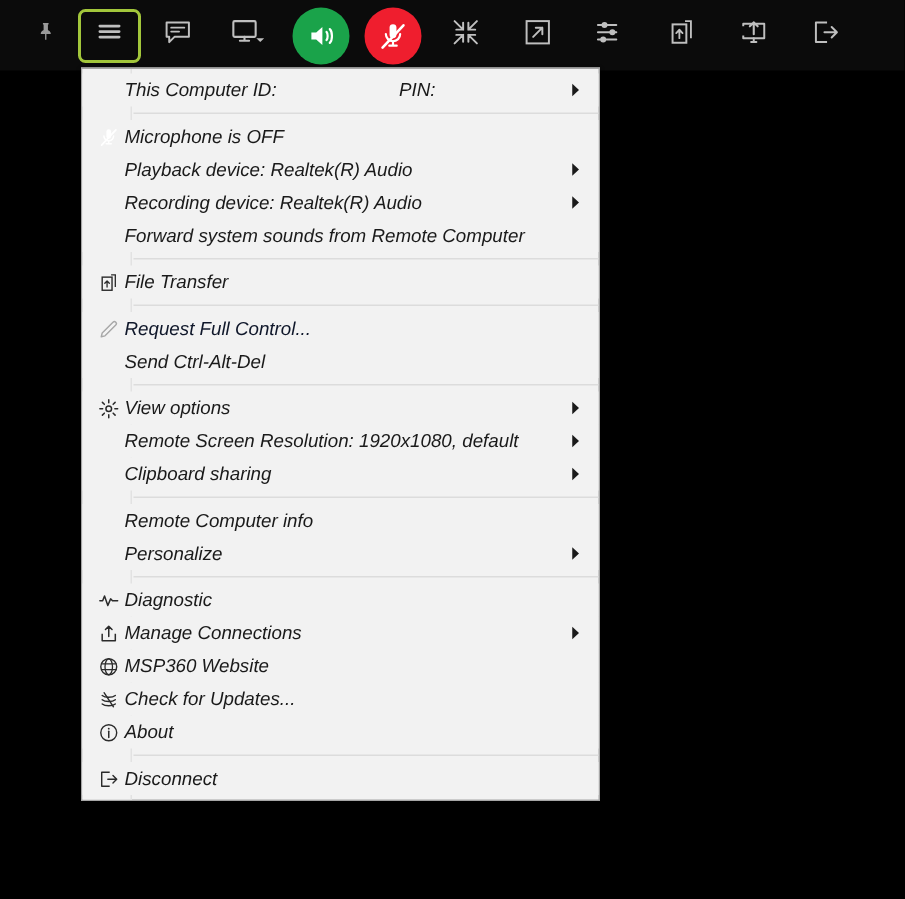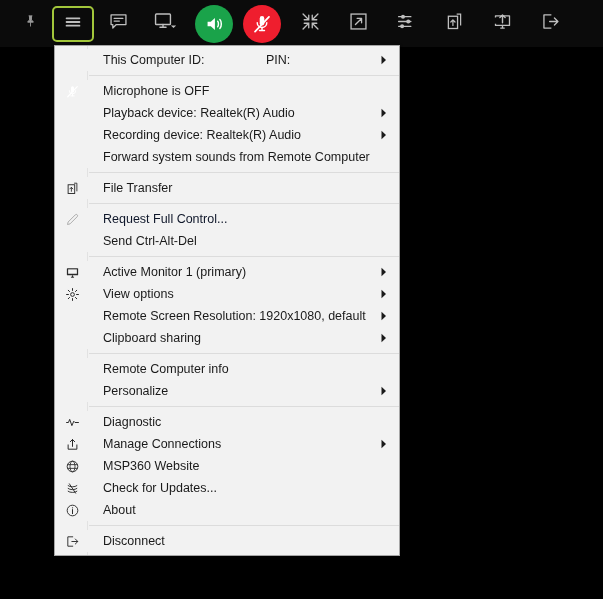--- a/index.html
+++ b/index.html
@@ -50,22 +50,23 @@
   #menu-gutter{
     position:absolute;left:0;top:0;bottom:0;width:32px;
     background:#f2f2f2;
     border-right:1px solid #e2e2e2;
   }
   .mi{
     position:relative;
     height:22px;
     display:flex;align-items:flex-start;
     box-sizing:border-box;
-    padding-left:48px;
+    padding-left:28px;
     background:#f2f2f2;
+    font-style:italic;
   }
   .mi-label{
     font-size:12.5px;
     color:#1a1a1a;
     line-height:22px;
     white-space:nowrap;
   }
   .mi.disabled .mi-label{color:#0f172a;}
   .mi-pin{
     position:absolute;left:211px;top:0;height:22px;
@@ -250,35 +251,20 @@
         </div>
         <div class="mi">
           <span class="mi-label">Send Ctrl-Alt-Del</span>
         </div>
       </div>
       <div class="sep"></div>
       <div class="grp">
         <div class="mi">
           <span class="mi-icon">
             <svg width="15" height="15" viewBox="0 0 24 24" fill="none">
-              <rect x="3" y="5" width="18" height="11.5" rx="1" fill="#2b2b2b"></rect>
-              <rect x="5" y="7" width="14" height="7" fill="#f2f2f2"></rect>
-              <path d="M9.5 19.5h5M12 16.5v3" stroke="#2b2b2b" stroke-width="1.6"></path>
-            </svg>
-          </span>
-          <span class="mi-label">Active Monitor 1 (primary)</span>
-          <span class="mi-arrow">
-            <svg width="8" height="10" viewBox="0 0 8 10">
-              <path d="M1.5 0.8L6 5l-4.5 4.2z" fill="#1a1a1a"></path>
-            </svg>
-          </span>
-        </div>
-        <div class="mi">
-          <span class="mi-icon">
-            <svg width="15" height="15" viewBox="0 0 24 24" fill="none">
               <circle cx="12" cy="12" r="3" stroke="#2b2b2b" stroke-width="1.6"></circle>
               <path d="M12 2.5v3M12 18.5v3M2.5 12h3M18.5 12h3M5.2 5.2l2.1 2.1M16.7 16.7l2.1 2.1M18.8 5.2l-2.1 2.1M7.3 16.7l-2.1 2.1" stroke="#2b2b2b" stroke-width="1.6" stroke-linecap="round"></path>
             </svg>
           </span>
           <span class="mi-label">View options</span>
           <span class="mi-arrow">
             <svg width="8" height="10" viewBox="0 0 8 10">
               <path d="M1.5 0.8L6 5l-4.5 4.2z" fill="#1a1a1a"></path>
             </svg>
           </span>

